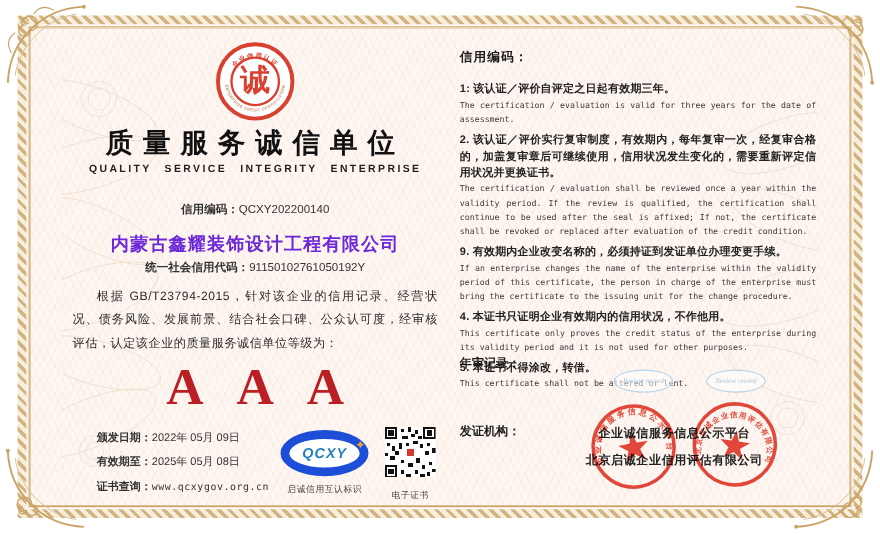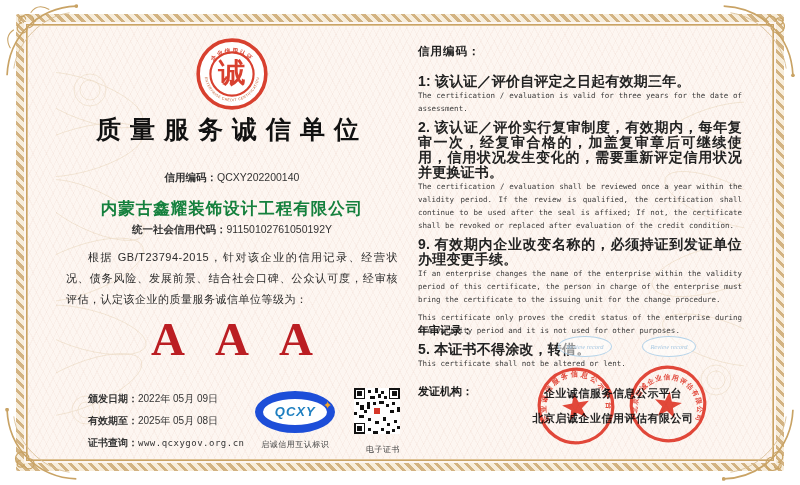--- a/index.html
+++ b/index.html
@@ -28,21 +28,21 @@
   .corner.bl{bottom:1px;left:2px;transform:rotate(270deg);}
   .guilloche{position:absolute;pointer-events:none;opacity:.4;}
 
   
   .left-col{position:absolute;left:66px;top:38px;width:332px;text-align:center;}
   .emblem{width:72px;height:72px;margin:0 auto;display:block;}
   .title-cn{margin-top:3px;font-size:25px;font-weight:bold;letter-spacing:9px;color:#111;white-space:nowrap;}
   .title-en{margin-top:2px;font-size:9.5px;font-weight:bold;letter-spacing:2.2px;word-spacing:7px;color:#222;white-space:nowrap;}
   .credit-line{margin-top:25px;font-size:10.5px;color:#333;}
   .credit-line b{color:#333;font-weight:bold;}
-  .company-name{margin-top:13px;font-size:16.5px;font-weight:bold;color:#15803d;letter-spacing:1px;white-space:nowrap;}
+  .company-name{margin-top:13px;font-size:16.5px;font-weight:bold;color:#6d28d9;letter-spacing:1px;white-space:nowrap;}
   .uscc-line{margin-top:3px;font-size:10.5px;color:#333;}
   .assess-par{
     margin-top:10px;text-align:justify;text-indent:2em;
     font-size:11px;line-height:21px;color:#2b2b2b;letter-spacing:.5px;
   }
   .grade{
     margin-top:2px;font-family:"Liberation Serif","DejaVu Serif",serif;
     font-size:47px;font-weight:bold;color:#bb1e23;letter-spacing:30px;
     padding-left:30px; 
   }
@@ -53,29 +53,29 @@
   .date-rows .lbl{font-weight:bold;}
   .date-rows .url{font-family:"DejaVu Sans Mono",monospace;font-size:9px;letter-spacing:.5px;}
   .badge-stack{width:92px;text-align:center;margin-top:3px;}
   .qcxy-badge{
     position:relative;display:inline-block;width:64px;height:26px;line-height:26px;
     border:8px solid #1d4ed8;border-radius:50%;color:#1e7fc0;
     font-weight:bold;font-style:italic;font-size:13px;letter-spacing:1px;background:#fff;
   }
   .qcxy-star{position:absolute;top:-7px;right:-6px;color:#f5a623;font-size:11px;font-style:normal;}
   .badge-caption,.qr-caption{margin-top:6px;font-size:8px;color:#444;letter-spacing:.5px;white-space:nowrap;}
-  .qr-stack{width:56px;text-align:right;margin-left:6px;}
+  .qr-stack{width:56px;text-align:center;margin-left:6px;}
   .qr-svg{width:46px;height:46px;background:#fff;display:inline-block;}
 
   
   .right-col{position:absolute;left:418px;top:44px;width:324px;height:410px;}
   .notes-heading{font-size:11.5px;font-weight:bold;color:#1c1c1c;letter-spacing:1px;}
   .notes{margin-top:15px;}
   .note-item{margin-bottom:5px;}
-  .note-cn{font-size:14px;line-height:15px;color:#222;font-weight:bold;letter-spacing:.2px;text-align:justify;}
+  .note-cn{font-size:10px;line-height:15px;color:#222;font-weight:bold;letter-spacing:.2px;text-align:justify;}
   .note-en{font-family:"DejaVu Sans Mono",monospace;font-size:7.5px;line-height:13px;color:#3a3a3a;text-align:justify;}
   .review-label{position:absolute;left:0;top:279px;font-size:11px;font-weight:bold;}
   .review-oval{
     position:absolute;width:52px;height:19px;border:1px solid #b5d4ea;border-radius:50%;
     color:#a9c9e2;font-family:"Liberation Serif",serif;font-style:italic;font-size:6.5px;
     display:flex;align-items:center;justify-content:center;background:rgba(255,255,255,.5);
   }
   .oval1{left:140px;top:292px;}
   .oval2{left:224px;top:292px;}
   .issuer-label{position:absolute;left:0;top:340px;font-size:11px;font-weight:bold;}
@@ -157,20 +157,21 @@
       <text x="50" y="61" text-anchor="middle" font-size="38" font-weight="bold" fill="#d8402f" font-family="'Liberation Serif',serif">诚</text>
       <text font-size="8" fill="#d8402f" font-weight="bold" letter-spacing="2">
         <textPath href="#arcTop" startOffset="50%" text-anchor="middle">企业信用认证</textPath>
       </text>
       <text font-size="5" fill="#c05a2e" letter-spacing="0.6">
         <textPath href="#arcBot" startOffset="50%" text-anchor="middle">ENTERPRISE CREDIT CERTIFICATION</textPath>
       </text>
     </svg>
 
     <div class="title-cn">质量服务诚信单位</div>
+    <div class="title-en">QUALITY SERVICE INTEGRITY ENTERPRISE</div>
 
     <div class="credit-line">
       <b>信用编码：</b><span>QCXY202200140</span>
     </div>
 
     <div class="company-name">内蒙古鑫耀装饰设计工程有限公司</div>
 
     <div class="credit-line uscc-line">
       <b>统一社会信用代码：</b><span>91150102761050192Y</span>
     </div>
@@ -261,20 +262,21 @@
       </div>
       <div class="note-item">
         <div class="note-cn">2. 该认证／评价实行复审制度，有效期内，每年复审一次，经复审合格的，加盖复审章后可继续使用，信用状况发生变化的，需要重新评定信用状况并更换证书。</div>
         <div class="note-en">The certification / evaluation shall be reviewed once a year within the validity period. If the review is qualified, the certification shall continue to be used after the seal is affixed; If not, the certificate shall be revoked or replaced after evaluation of the credit condition.</div>
       </div>
       <div class="note-item">
         <div class="note-cn">9. 有效期内企业改变名称的，必须持证到发证单位办理变更手续。</div>
         <div class="note-en">If an enterprise changes the name of the enterprise within the validity period of this certificate, the person in charge of the enterprise must bring the certificate to the issuing unit for the change procedure.</div>
       </div>
       <div class="note-item">
+        <div class="note-cn">4. 本证书只证明企业有效期内的信用状况，不作他用。</div>
         <div class="note-en">This certificate only proves the credit status of the enterprise during its validity period and it is not used for other purposes.</div>
       </div>
       <div class="note-item">
         <div class="note-cn">5. 本证书不得涂改，转借。</div>
         <div class="note-en">This certificate shall not be altered or lent.</div>
       </div>
     </div>
 
     <div class="review-label">年审记录：</div>
     <div class="review-oval oval1">Review record</div>

